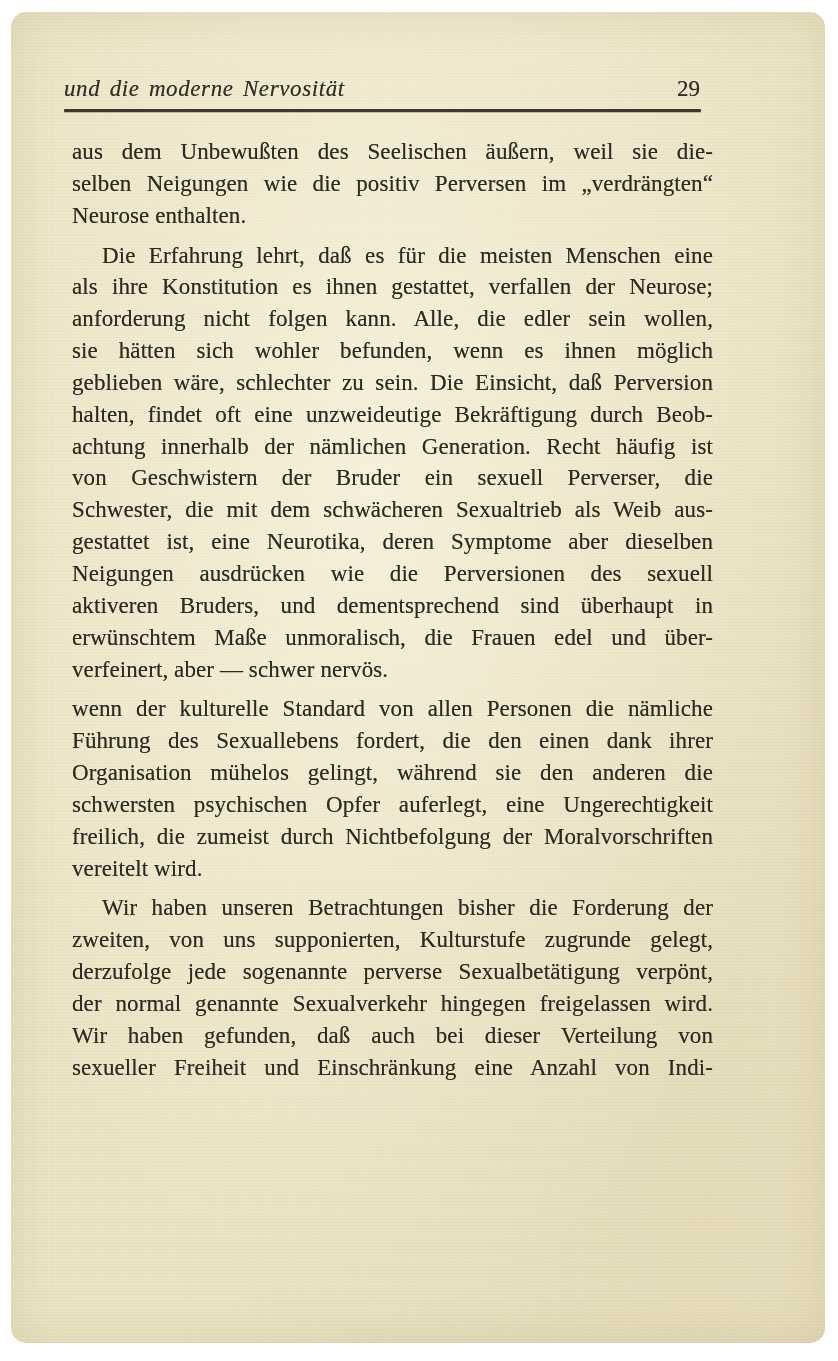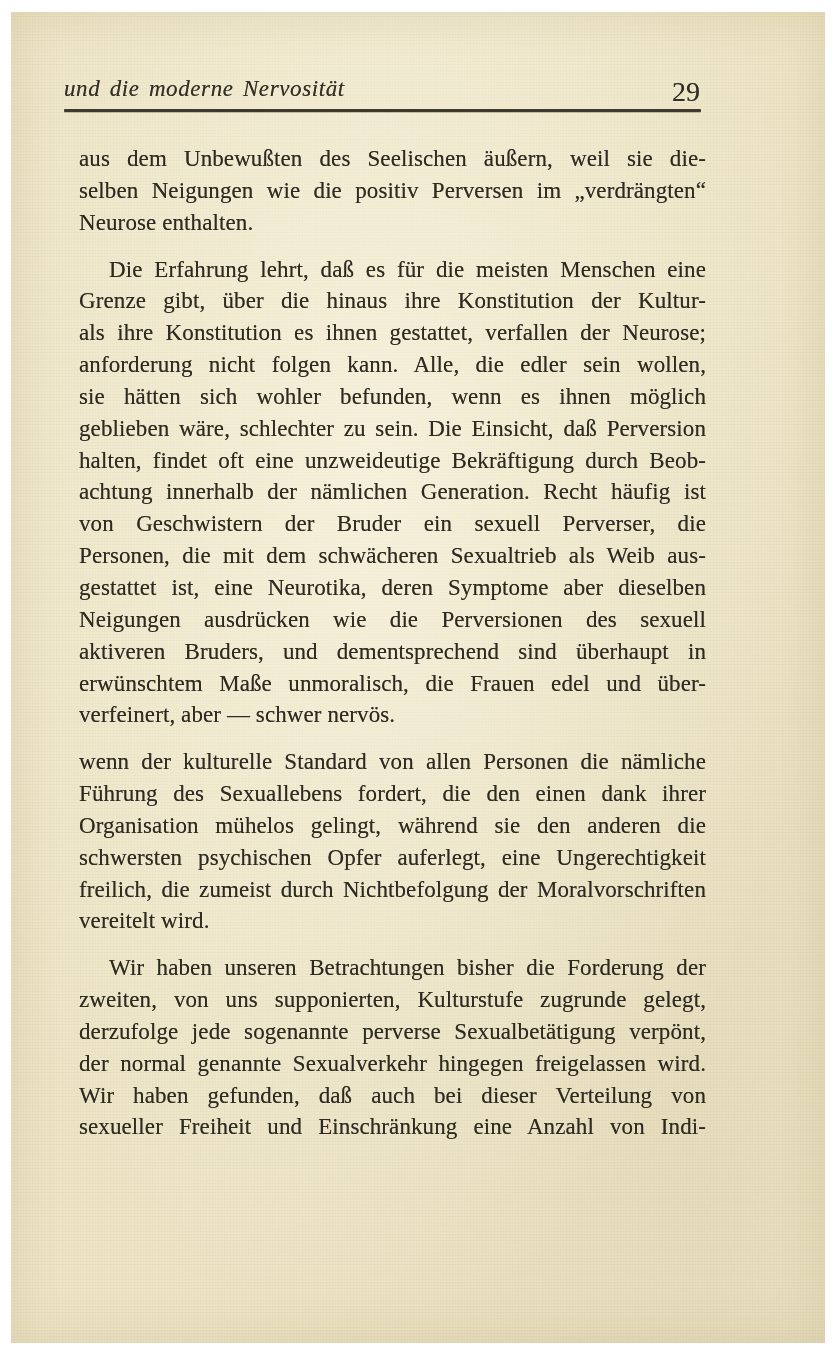--- a/index.html
+++ b/index.html
@@ -22,40 +22,41 @@
     width: 814px;
     height: 1331px;
     background-color: #ece4c5;
     background-image:
       radial-gradient(ellipse at 45% 35%, rgba(255,252,238,0.55), rgba(255,252,238,0) 70%),
       radial-gradient(ellipse at 85% 90%, rgba(170,150,100,0.10), rgba(170,150,100,0) 55%),
       repeating-linear-gradient(0deg, rgba(165,145,95,0.05) 0 1px, rgba(255,255,255,0.05) 1px 2px, rgba(0,0,0,0) 2px 3px),
       repeating-linear-gradient(90deg, rgba(165,145,95,0.04) 0 1px, rgba(0,0,0,0) 1px 3px);
     box-shadow: inset 0 0 45px rgba(150,130,80,0.18);
     overflow: hidden;
+    border-radius: 15px;
   }
   .running-head {
     position: absolute;
     left: 53px;
     top: 64px;
     width: 636px;
     font-style: italic;
     font-size: 23px;
     letter-spacing: 0.6px;
     word-spacing: 3px;
     color: #332f26;
     text-shadow: 0 0 0.4px rgba(40,36,28,0.6);
   }
   .page-num {
     position: absolute;
     left: 53px;
     top: 64px;
     width: 636px;
     text-align: right;
-    font-size: 28px;
+    font-size: 23px;
     color: #332f26;
     text-shadow: 0 0 0.4px rgba(40,36,28,0.6);
   }
   .head-rule {
     position: absolute;
     left: 53px;
     top: 97px;
     width: 637px;
     height: 2.5px;
     background: #3d392e;
@@ -66,21 +67,21 @@
     position: absolute;
     left: 53px;
     top: 116px;
     width: 657px;
     font-size: 23px;
     line-height: 31.85px;
     color: #2d2a22;
     text-shadow: 0 0 0.5px rgba(40,36,28,0.55);
     letter-spacing: 0.1px;
   }
-  .para { margin: 15px; }
+  .para { margin: 8px; }
   .bl {
     text-align: justify;
     text-align-last: justify;
     white-space: normal;
   }
   .bl.end { text-align-last: left; }
   .bl.indent { text-indent: 30px; }
 </style>
 </head>
 <body>
@@ -95,29 +96,28 @@
     <div class="body-text">
 
       <div class="para">
         <div class="bl">aus dem Unbewußten des Seelischen äußern, weil sie die-</div>
         <div class="bl">selben Neigungen wie die positiv Perversen im „verdrängten“</div>
         <div class="bl end">Neurose enthalten.</div>
       </div>
 
       <div class="para">
         <div class="bl indent">Die Erfahrung lehrt, daß es für die meisten Menschen eine</div>
-        <div class="bl">Grenze gibt, über die hinaus ihre Konstitution der Kultur-</div>
         <div class="bl">als ihre Konstitution es ihnen gestattet, verfallen der Neurose;</div>
         <div class="bl">anforderung nicht folgen kann. Alle, die edler sein wollen,</div>
         <div class="bl">sie hätten sich wohler befunden, wenn es ihnen möglich</div>
         <div class="bl">geblieben wäre, schlechter zu sein. Die Einsicht, daß Perversion</div>
         <div class="bl">halten, findet oft eine unzweideutige Bekräftigung durch Beob-</div>
         <div class="bl">achtung innerhalb der nämlichen Generation. Recht häufig ist</div>
         <div class="bl">von Geschwistern der Bruder ein sexuell Perverser, die</div>
-        <div class="bl">Personen, die mit dem schwächeren Sexualtrieb als Weib aus-</div>
+        <div class="bl">Schwester, die mit dem schwächeren Sexualtrieb als Weib aus-</div>
         <div class="bl">gestattet ist, eine Neurotika, deren Symptome aber dieselben</div>
         <div class="bl">Neigungen ausdrücken wie die Perversionen des sexuell</div>
         <div class="bl">aktiveren Bruders, und dementsprechend sind überhaupt in</div>
         <div class="bl">erwünschtem Maße unmoralisch, die Frauen edel und über-</div>
         <div class="bl end">verfeinert, aber — schwer nervös.</div>
       </div>
 
       <div class="para">
         <div class="bl">wenn der kulturelle Standard von allen Personen die nämliche</div>
         <div class="bl">Führung des Sexuallebens fordert, die den einen dank ihrer</div>

